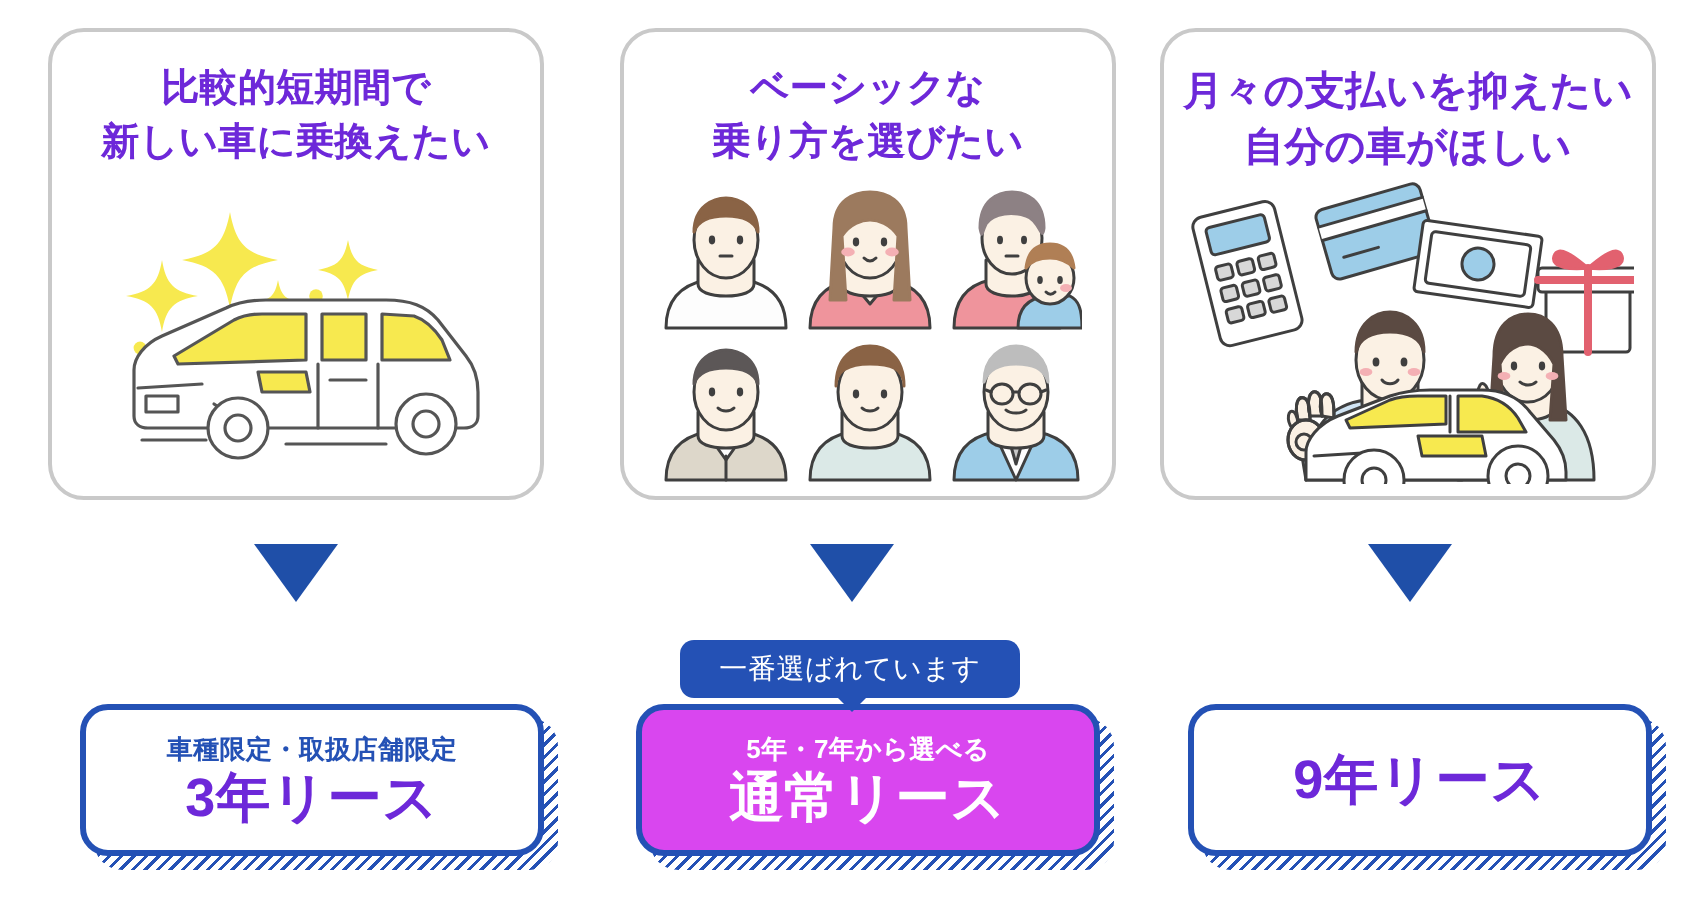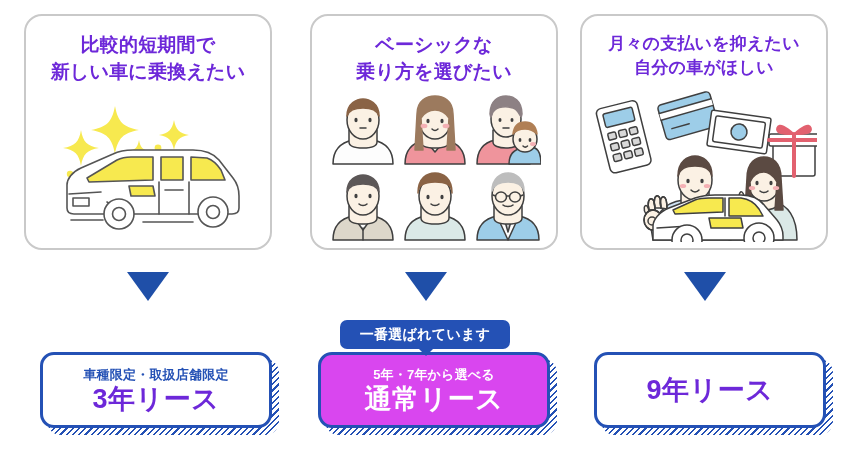--- a/index.html
+++ b/index.html
@@ -29,21 +29,21 @@
   .card-title{
     position:absolute;left:0;right:0;top:16px;
     text-align:center;
     color:#6d28d9;
     font-weight:bold;
     font-size:19px;
     line-height:1.42;
     letter-spacing:.2px;
     white-space:pre-line;
   }
-  .card.c3 .card-title{font-size:17px;}
+  .card.c3 .card-title{font-size:20px;}
   .art{position:absolute;left:0;right:0;bottom:8px;height:150px;}
   .art svg{display:block;margin:0 auto;}
 
   
   .arrow{
     position:absolute;
     width:0;height:0;
     border-left:21px solid transparent;
     border-right:21px solid transparent;
     border-top:29px solid #1f4fa8;
@@ -92,21 +92,21 @@
   
   .badge{
     position:absolute;left:340px;top:320px;
     width:170px;height:29px;
     background:#2451b5;
     border-radius:7px;
     display:flex;align-items:center;justify-content:center;
     z-index:5;
   }
   .badge span{
-    color:#ffffff;font-weight:bold;font-size:14px;letter-spacing:.3px;
+    color:#ffffff;font-weight:normal;font-size:14px;letter-spacing:.3px;
   }
   .badge-tail{
     position:absolute;left:418px;top:348px;
     width:0;height:0;
     border-left:8px solid transparent;
     border-right:8px solid transparent;
     border-top:8px solid #2451b5;
     z-index:5;
   }
 </style>

